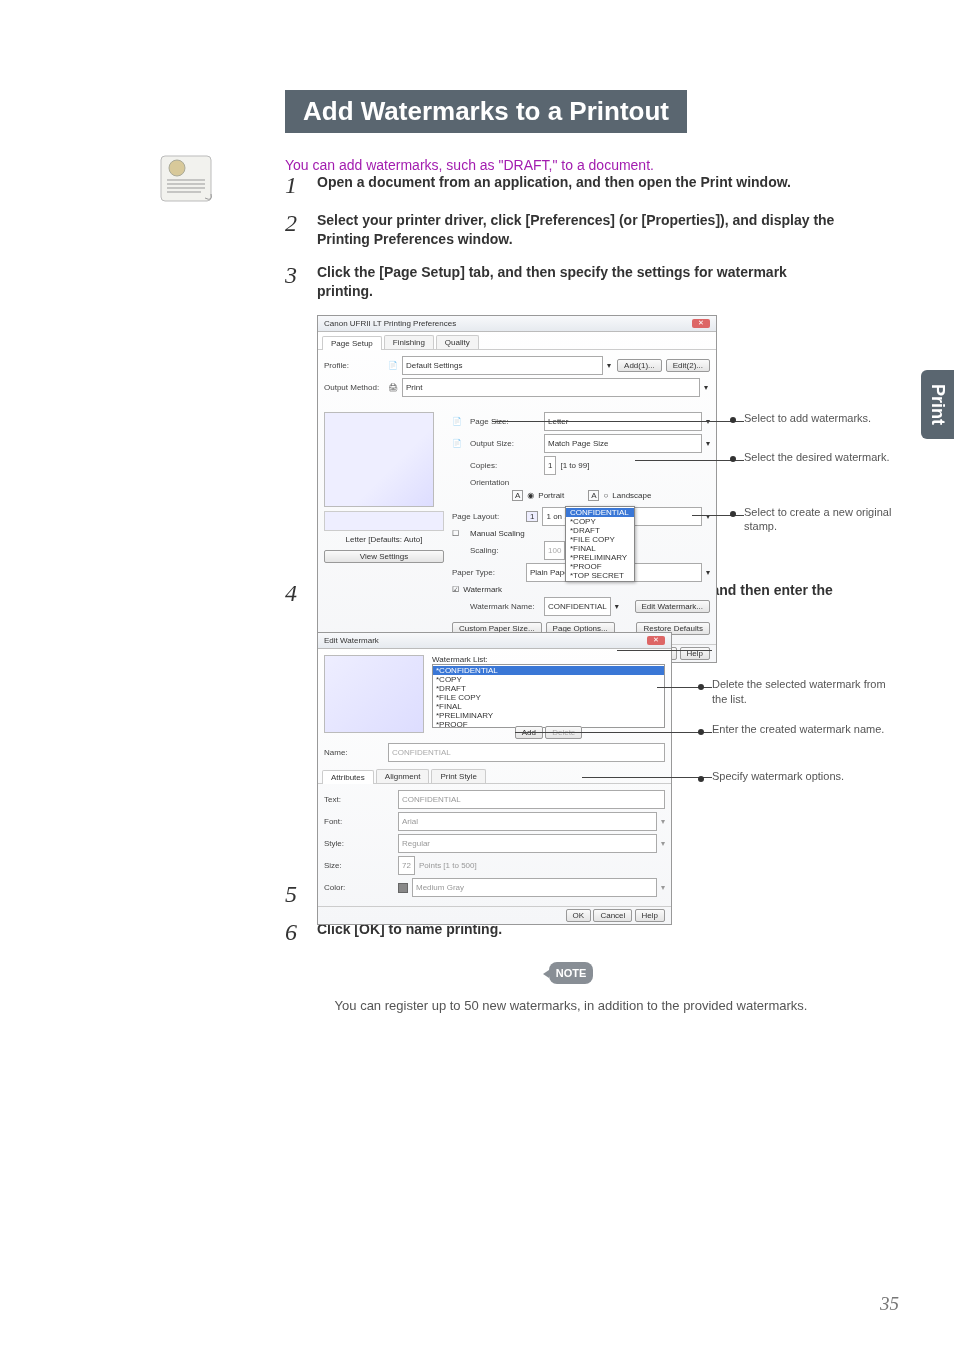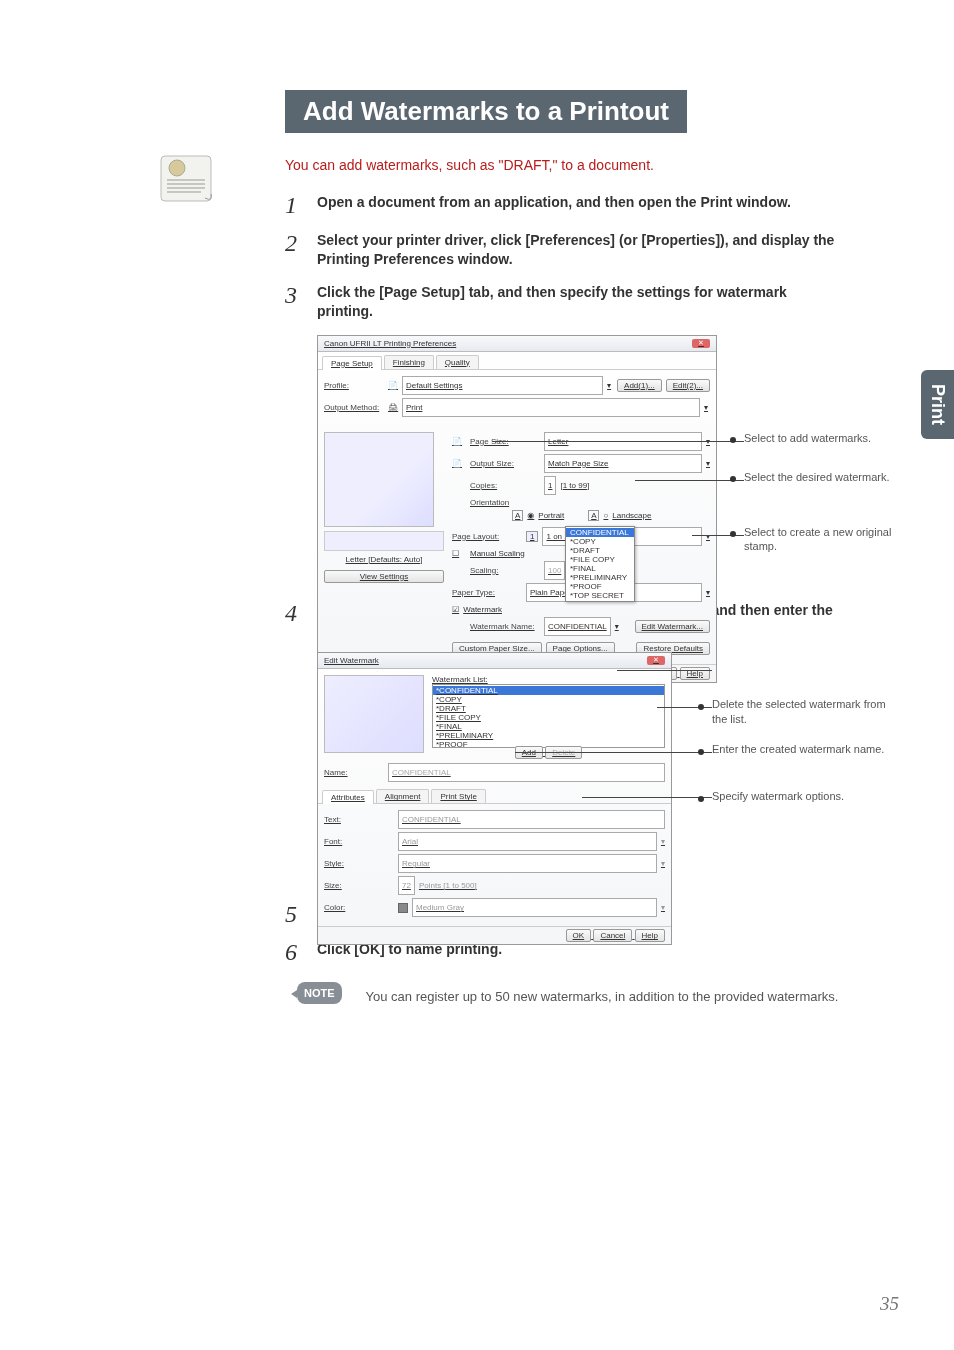--- a/index.html
+++ b/index.html
@@ -44,22 +44,21 @@
     display: inline-block;
     background: #5a6670;
     color: #fff;
     font-size: 26px;
     font-weight: bold;
     padding: 6px 18px;
     margin-bottom: 24px;
   }
   .intro {
     font-size: 14px;
-    color: #b91c1c;
-    margin-bottom: 20px;
+    color: #a21caf;
   }
   .step {
     display: flex;
     align-items: flex-start;
     margin-bottom: 14px;
     gap: 12px;
   }
   .step-num {
     font-family: Georgia, "Times New Roman", serif;
     font-style: italic;
@@ -80,21 +79,20 @@
     position: relative;
     margin: 8px 0 18px 32px;
     width: 560px;
   }
   .dialog {
     background: linear-gradient(#fff, #f5f6f8);
     border: 1px solid #999;
     font-size: 8px;
     color: #333;
     position: relative;
-    text-decoration: underline;
   }
   .dialog-title {
     background: linear-gradient(#f8f9fb, #e6eaef);
     padding: 3px 6px;
     font-size: 8px;
     border-bottom: 1px solid #bbb;
     display: flex;
     justify-content: space-between;
   }
   .close-x {
@@ -166,24 +164,25 @@
     background: #333;
     border-radius: 50%;
   }
   .annot-line {
     position: absolute;
     height: 1px;
     background: #444;
   }
   .note-box {
     display: flex;
-    align-items: flex-end;
-    gap: 24px;
+    align-items: center;
+    gap: 14px;
     margin-top: 18px;
     margin-left: 12px;
+    flex-direction: column;
   }
   .note-badge {
     background: #888e95;
     color: #fff;
     border-radius: 8px;
     font-size: 11px;
     font-weight: bold;
     padding: 5px 7px;
     position: relative;
   }

